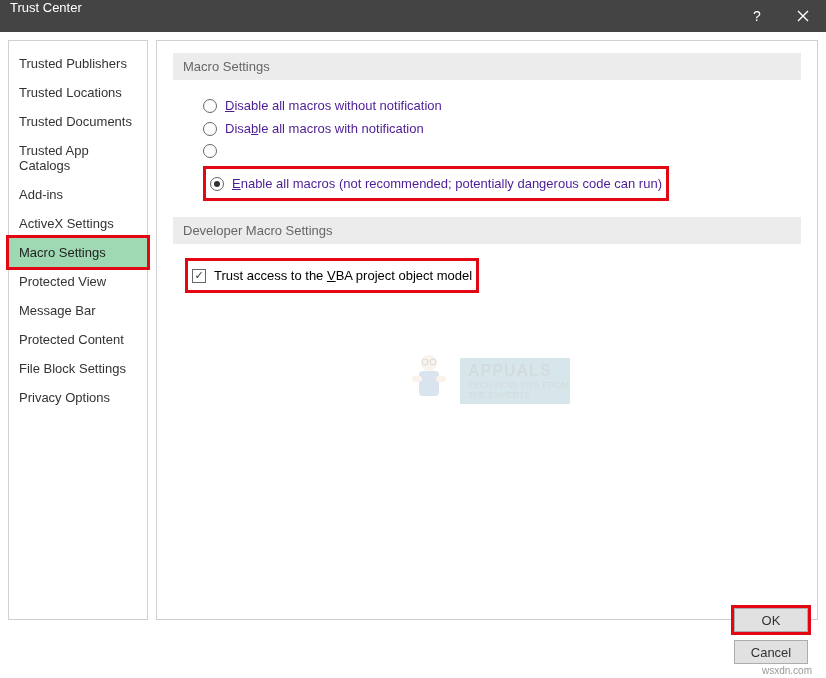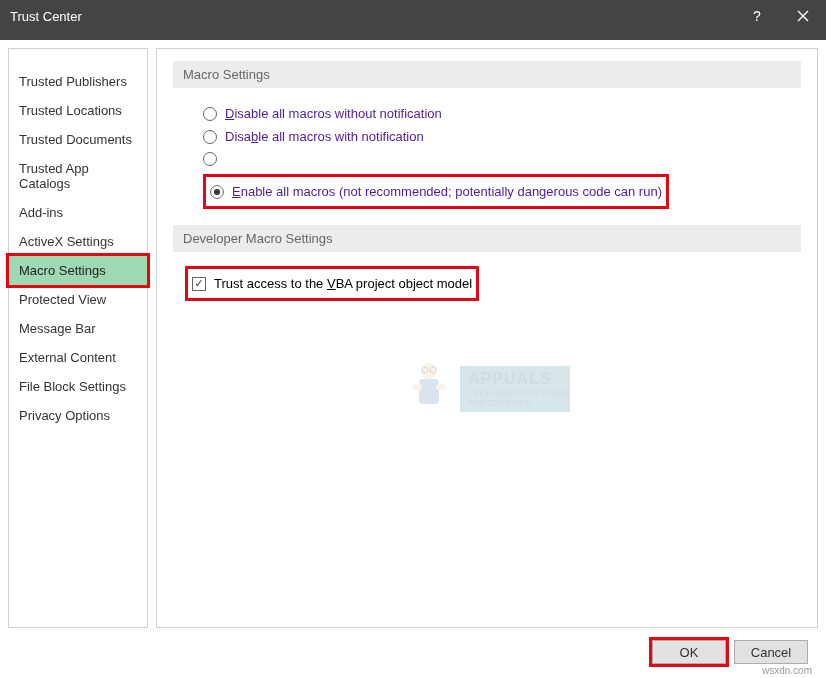--- a/index.html
+++ b/index.html
@@ -8,23 +8,22 @@
     font-size: 13px;
     background: #fff;
     width: 826px;
     height: 678px;
     position: relative;
     overflow: hidden;
   }
   .titlebar {
     background: #444444;
     color: #fff;
-    height: 40px;
-    display: flex;
-    align-items: center;
+    height: 32px;
+    display: flex;
     padding: 0 0 8px 10px;
   }
   .titlebar .title { flex: 1; font-size: 13px; }
   .titlebar .win-controls { display: flex; }
   .titlebar .win-btn {
     width: 46px;
     height: 32px;
     display: flex;
     align-items: center;
     justify-content: center;
@@ -34,21 +33,21 @@
   .dialog-body {
     display: flex;
     padding: 8px;
     height: 596px;
     gap: 8px;
   }
   .sidebar {
     width: 140px;
     border: 1px solid #d0d0d0;
     background: #fff;
-    padding: 18px 0;
+    padding: 8px 0;
   }
   .sidebar-item {
     padding: 7px 10px;
     cursor: pointer;
     color: #333;
     font-size: 13px;
   }
   .sidebar-item.selected {
     background: #9fd9b4;
     color: #222;
@@ -89,20 +88,21 @@
     display: inline-flex; align-items: center; justify-content: center;
     font-size: 11px; line-height: 1; color: #333;
   }
   .u { text-decoration: underline; text-decoration-skip-ink: none; }
   .buttons-row {
     position: absolute;
     right: 18px;
     bottom: 14px;
     display: flex;
     gap: 8px;
+    flex-direction: column;
   }
   .btn {
     width: 74px;
     height: 24px;
     background: #e1e1e1;
     border: 1px solid #adadad;
     font-size: 13px;
     color: #333;
     display: flex;
     align-items: center;
@@ -167,21 +167,21 @@
   <div class="sidebar" id="sidebar">
       <div class="sidebar-item">Trusted Publishers</div>
       <div class="sidebar-item">Trusted Locations</div>
       <div class="sidebar-item">Trusted Documents</div>
       <div class="sidebar-item">Trusted App Catalogs</div>
       <div class="sidebar-item">Add-ins</div>
       <div class="sidebar-item">ActiveX Settings</div>
       <div class="sidebar-item selected highlight-red">Macro Settings</div>
       <div class="sidebar-item">Protected View</div>
       <div class="sidebar-item">Message Bar</div>
-      <div class="sidebar-item">External Content</div>
+      <div class="sidebar-item">Protected Content</div>
       <div class="sidebar-item">File Block Settings</div>
       <div class="sidebar-item">Privacy Options</div>
     </div>
 
   <div class="content">
 
     <div class="section-header">Macro Settings</div>
 
     <div class="radio-group" id="radios">
         <div class="radio-row">

